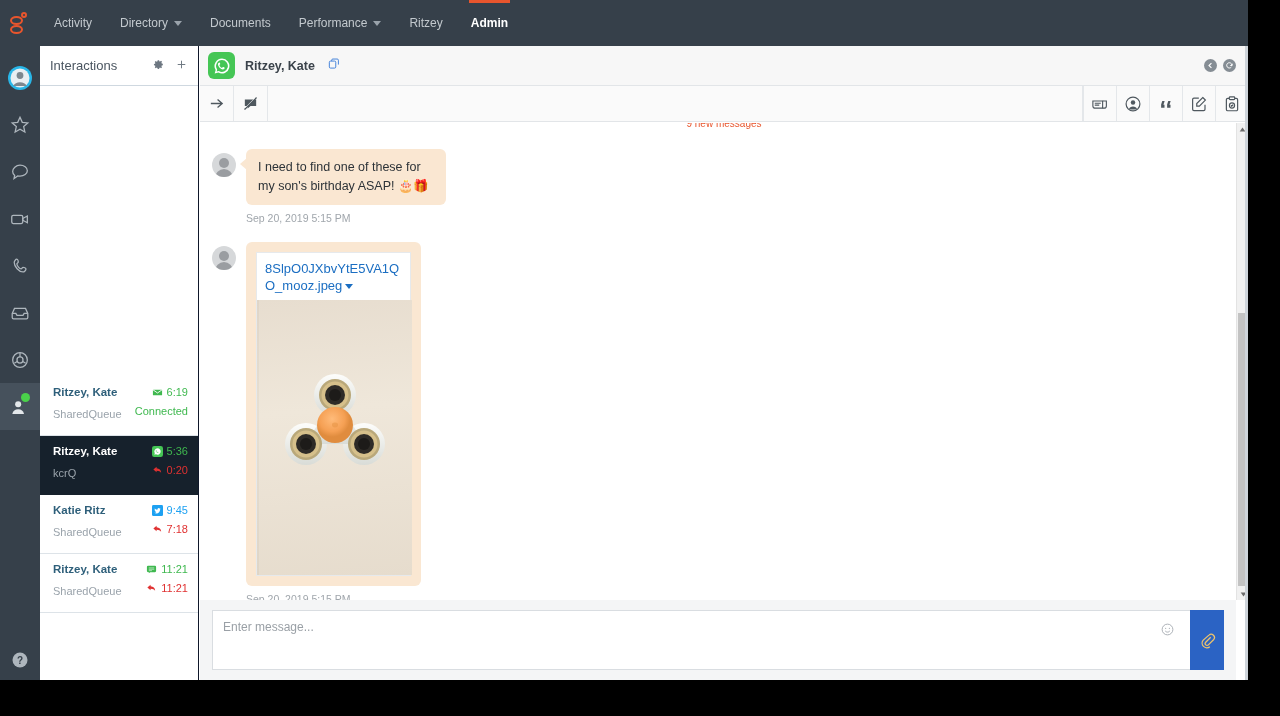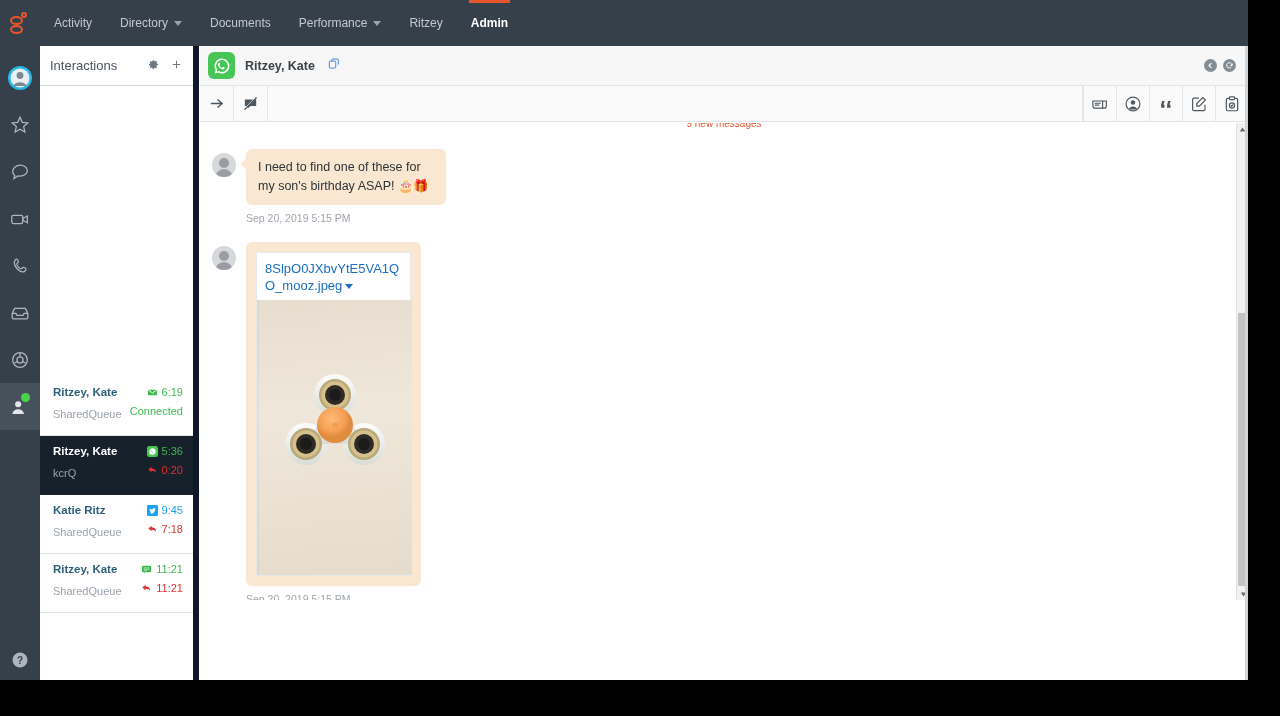--- a/index.html
+++ b/index.html
@@ -67,21 +67,21 @@
   .rail-help { position: absolute; bottom: 10px; left: 0; width: 40px;
                display: flex; justify-content: center; }
   .dot-green {
     position: absolute; width: 9px; height: 9px; border-radius: 50%;
     background: #4ad14a; right: 10px; top: 10px;
   }
 
   
   .panel {
     position: absolute; left: 40px; top: 46px; width: 159px; bottom: 0;
-    background: #ffffff; border-right: 6px solid #0f172a;
+    background: #ffffff; border-right: 1px solid #0f172a;
   }
   .panel-head {
     height: 40px; display: flex; align-items: center;
     padding: 0 10px; border-bottom: 1px solid #cfd8e0;
   }
   .panel-title { font-size: 13px; color: #4a5560; flex: 1; }
   .panel-ic { color: #6d7781; margin-left: 10px; cursor: pointer; font-size: 13px; }
   .panel-body { position: absolute; top: 40px; left: 0; right: 0; bottom: 0; }
   .list-gap { height: 291px; }
   .litem {
@@ -585,16 +585,34 @@
           </svg>
       </div>
       <div class="vs-thumb"></div>
       <div class="vs-arrow" style="position:absolute;bottom:0;width:12px">
         <svg width="7" height="7" viewBox="0 0 10 10" fill="#6b6b6b">
             <path d="M5 8L1 2h8z"></path>
           </svg>
       </div>
     </div>
 
+    <div class="composer">
+      <div class="composer-input">
+        <span class="ph">Enter message...</span>
+      </div>
+      <div class="emoji-btn">
+        <svg width="15" height="15" viewBox="0 0 24 24" fill="none" stroke="#a6acb2" stroke-width="1.5">
+          <circle cx="12" cy="12" r="8.6"></circle>
+          <circle cx="9" cy="10" r="1" fill="#a6acb2" stroke="none"></circle>
+          <circle cx="15" cy="10" r="1" fill="#a6acb2" stroke="none"></circle>
+          <path d="M8.3 14.3a4.6 4.6 0 0 0 7.4 0"></path>
+        </svg>
+      </div>
+      <div class="attach-btn">
+        <svg width="17" height="17" viewBox="0 0 24 24" fill="none" stroke="#f0c46a" stroke-width="1.8">
+          <path d="M16.5 7.5l-7 7a2.6 2.6 0 0 0 3.7 3.7l7.3-7.3a4.6 4.6 0 0 0-6.5-6.5L6 11.4a6.6 6.6 0 0 0 9.3 9.3"></path>
+        </svg>
+      </div>
+    </div>
   </div>
 
   <div class="right-strip"></div>
 </div>
 
 </body></html>

